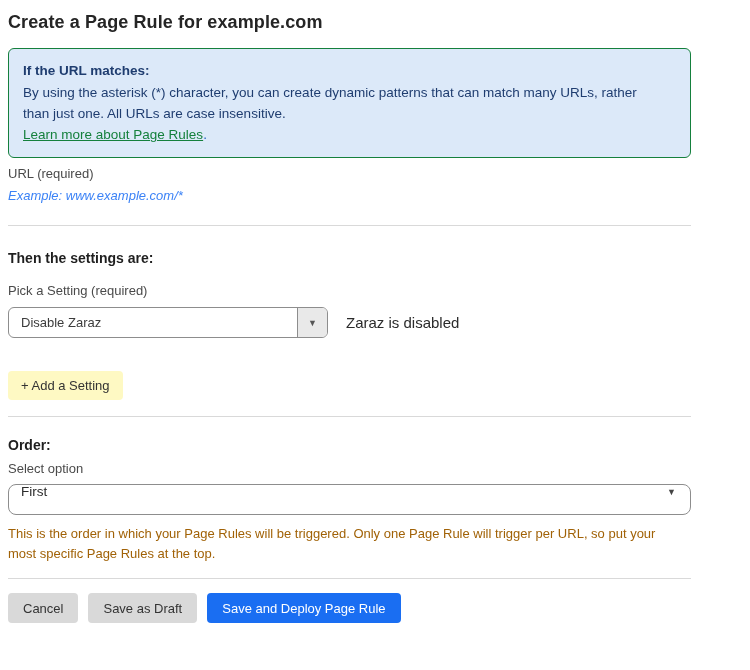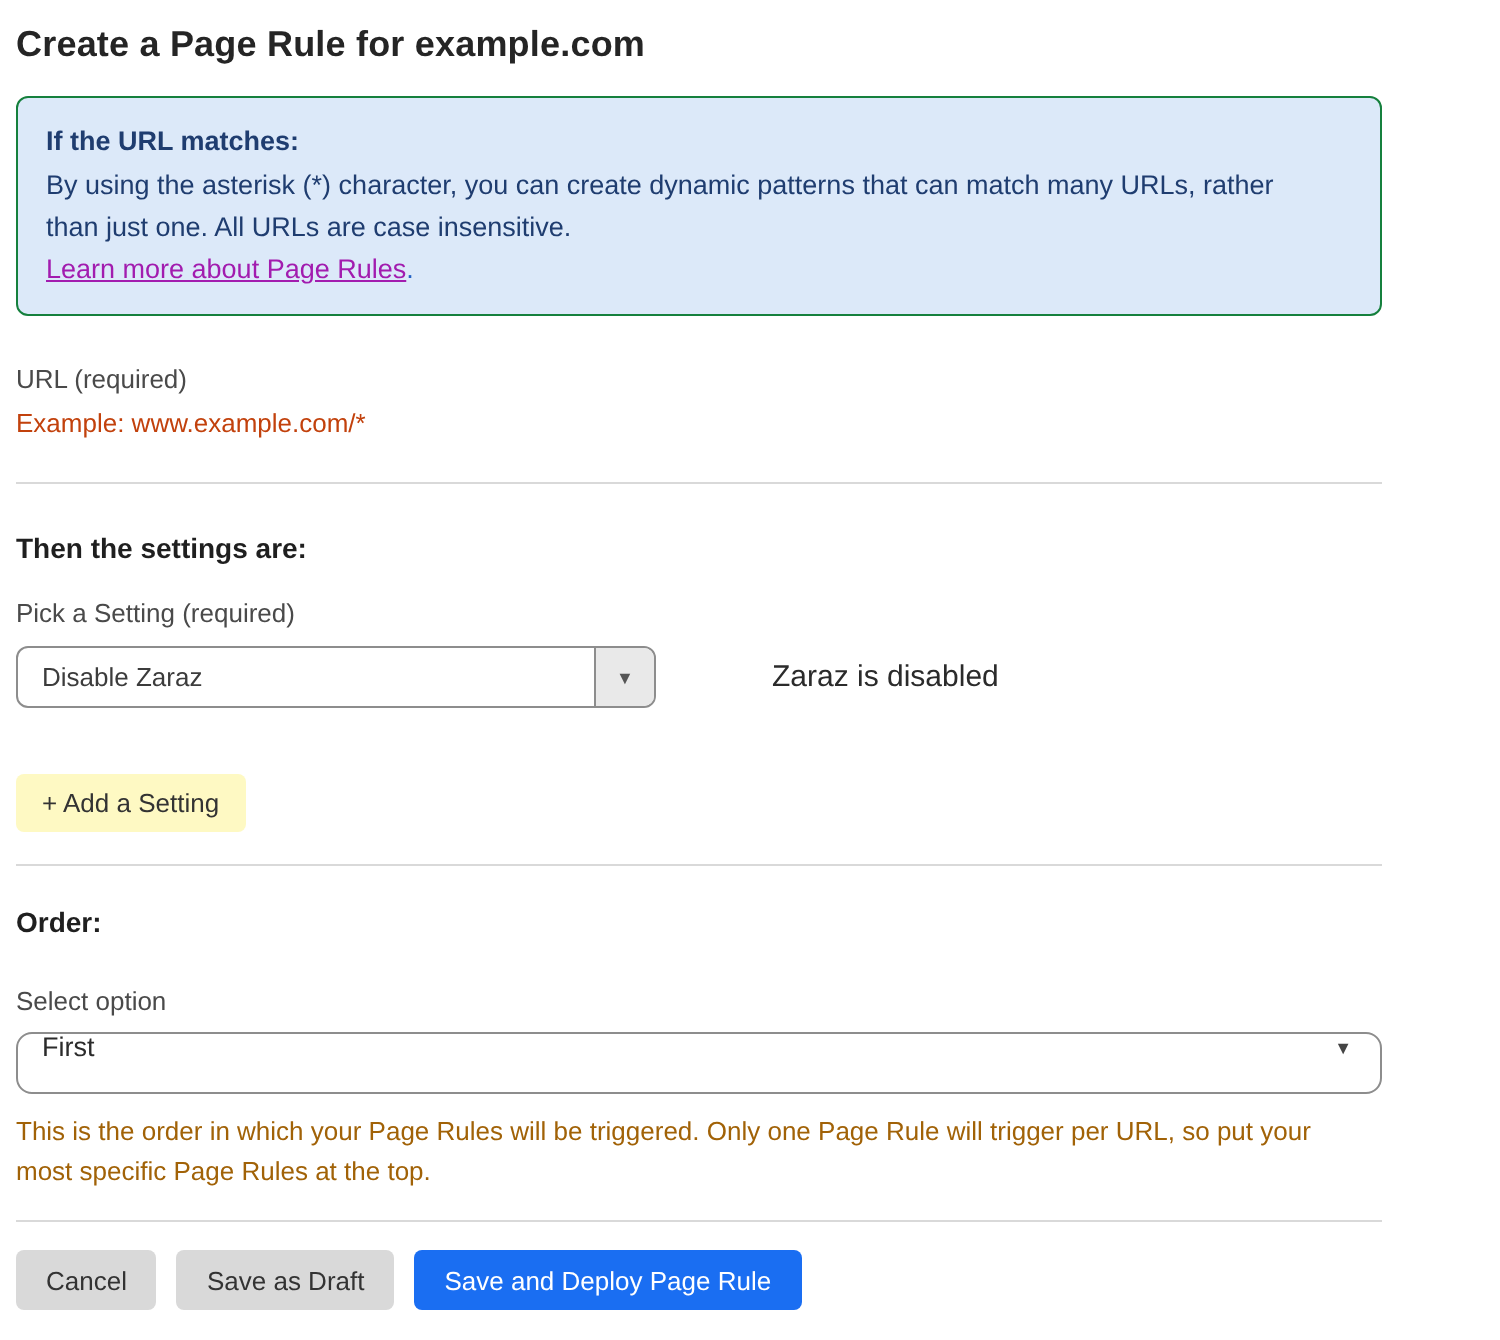--- a/index.html
+++ b/index.html
@@ -35,37 +35,38 @@
     font-size: 13.5px;
     line-height: 21px;
   }
   .info-box .info-heading {
     font-weight: 700;
     font-size: 13.5px;
     margin-bottom: 1px;
   }
   .info-box .info-body { max-width: 630px; }
   .info-box a.info-link {
-    color: #a21caf;
+    color: #15803d;
     text-decoration: underline;
     cursor: pointer;
     text-align: right;
   }
   .info-box .info-link-suffix { color: #2563c4; }
 
   
   .field-label {
     font-size: 13px;
     color: #4a4a4a;
-    margin-top: 24px;
+    margin-top: 8px;
   }
   .helper-text {
     font-size: 13px;
-    color: #c2410c;
+    color: #3b82f6;
     margin-top: 7px;
+    font-style: italic;
   }
 
   
   .url-input {
     display: block;
     margin-top: 8px;
     width: 683px;
     height: 29px;
     background: #dde7f9;
     border: 1px solid #8d8d8d;
@@ -89,21 +90,20 @@
     font-weight: 700;
     color: #1f1f1f;
     margin-top: 24px;
   }
 
   
   .setting-row {
     display: flex;
     align-items: center;
     margin-top: 9px;
-    gap: 40px;
   }
   .custom-select {
     width: 320px;
     height: 31px;
     background: #ffffff;
     border: 1px solid #8d8d8d;
     border-radius: 6px;
     display: flex;
     align-items: stretch;
     cursor: pointer;

